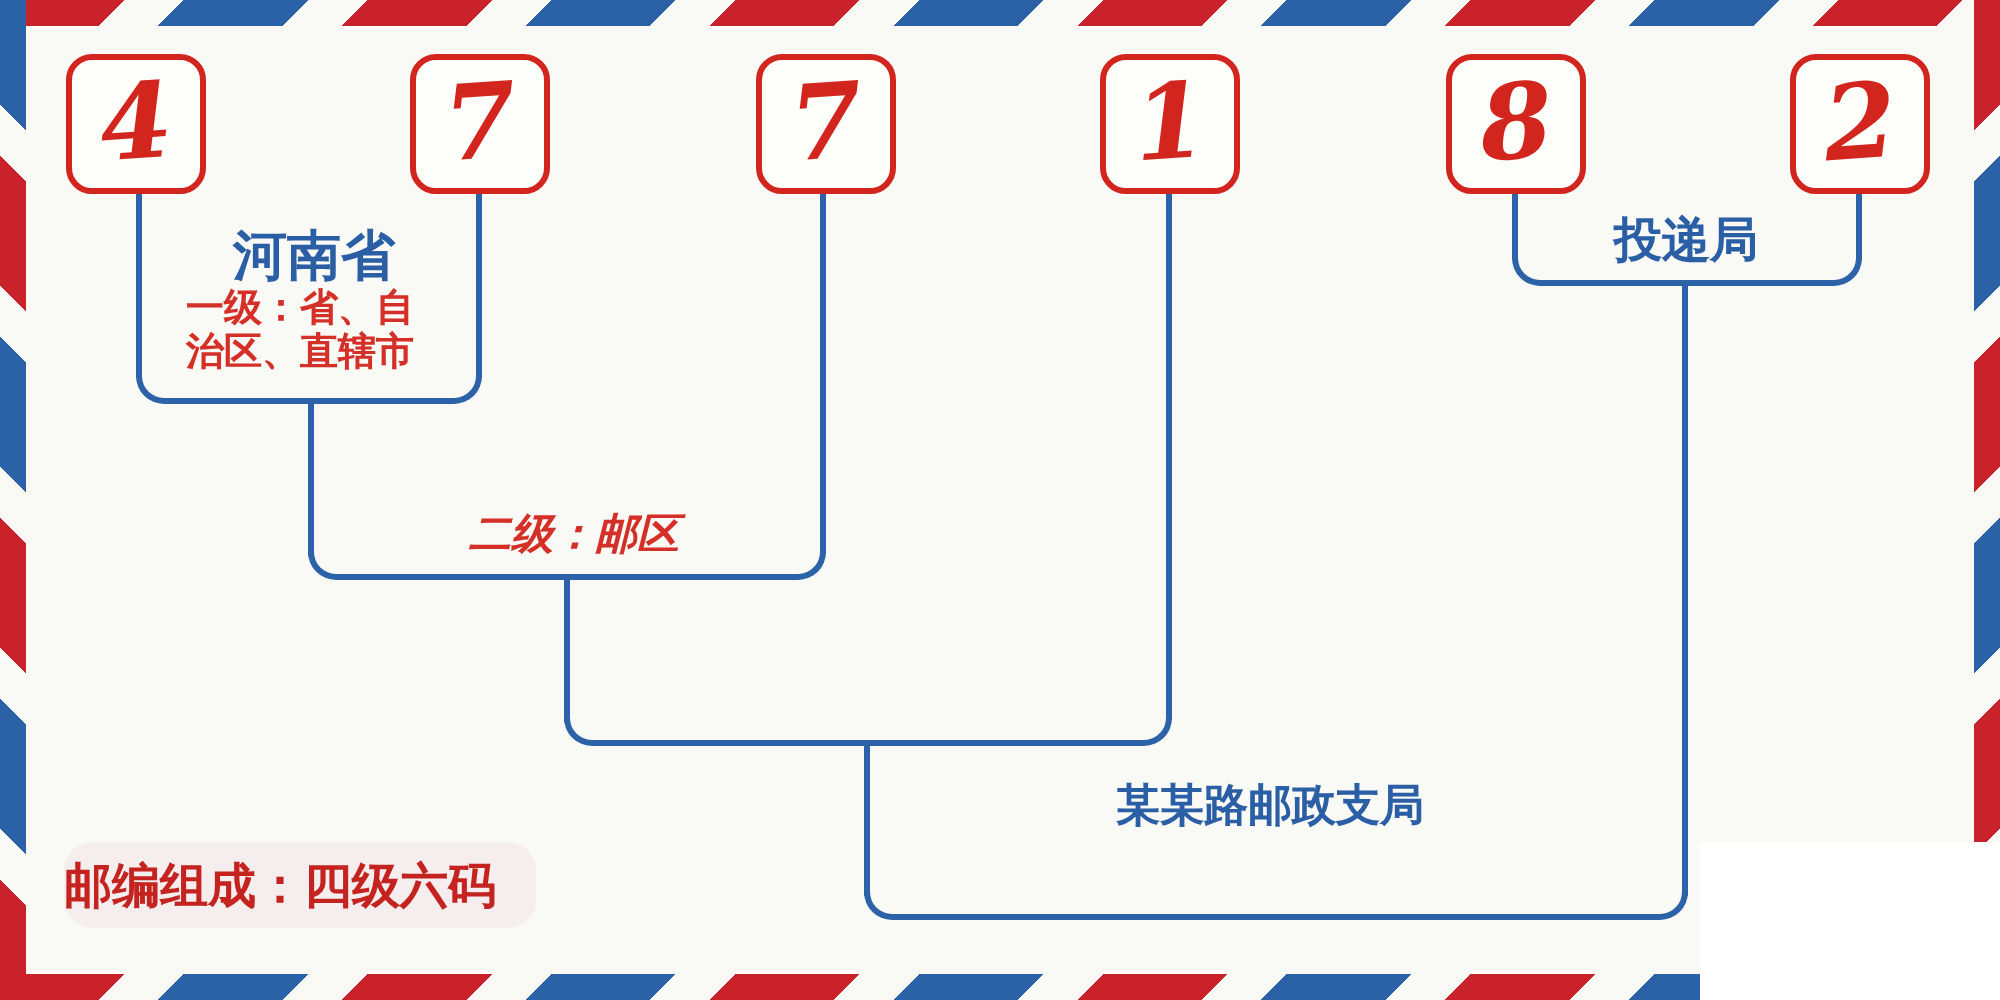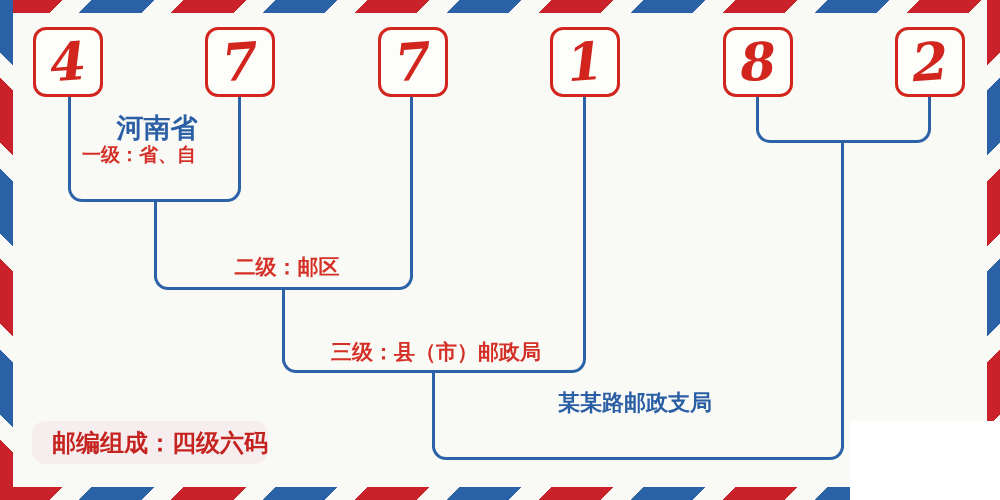--- a/index.html
+++ b/index.html
@@ -58,32 +58,32 @@
   .bracket{
     position:absolute;height:15px;box-sizing:border-box;
     border-left:3px solid #2b62a8;border-right:3px solid #2b62a8;border-bottom:3px solid #2b62a8;
     border-radius:0 0 14px 14px;z-index:2;
   }
   
   .lbl{position:absolute;transform:translateX(-50%);white-space:nowrap;font-weight:bold;z-index:4;text-align:center;}
   .lbl.blue{color:#2b5fa5;font-family:Liberation Serif, serif;}
   .lbl.red{color:#d43028;}
   .lbl-henan{left:157px;top:110px;font-size:27px;}
-  .lbl-l1{left:139px;top:143px;font-size:19px;line-height:22px;}
-  .lbl-l2{left:287px;top:253px;font-size:21px;}
+  .lbl-l1{left:150px;top:143px;font-size:19px;line-height:22px;}
+  .lbl-l2{left:287px;top:253px;font-size:21px;font-style:italic;}
   .lbl-dancheng{left:434px;top:304px;font-size:26px;}
   .lbl-l3{left:436px;top:338px;font-size:21px;}
   .lbl-delivery{left:843px;top:104px;font-size:24px;}
   .lbl-l4place{left:635px;top:388px;font-size:22px;}
   .lbl-l4desc{left:640px;top:422px;font-size:21px;}
   
   .badge{
     position:absolute;left:32px;top:421px;width:236px;height:43px;
     background:#f5edee;border-radius:14px;z-index:4;
-    display:flex;align-items:center;justify-content:flex-end;
+    display:flex;align-items:center;justify-content:flex-start;
   }
   .badge span{
     color:#c5231f;font-weight:bold;font-size:24px;white-space:nowrap;
   }
 </style>
 </head>
 <body>
 
 <div class="canvas">
 
@@ -124,23 +124,24 @@
 
   <div class="bracket" style="left:68px;top:187px;width:173px"></div>
   <div class="bracket" style="left:154px;top:275px;width:259px"></div>
   <div class="bracket" style="left:282px;top:358px;width:304px"></div>
   <div class="bracket" style="left:756px;top:128px;width:175px"></div>
   <div class="bracket" style="left:432px;top:445px;width:412px"></div>
 
   <div class="lbl blue lbl-henan">河南省</div>
   <div class="lbl red lbl-l1">
     <span style="display:block">一级：省、自</span>
+    <span style="display:block">治区、直辖市</span>
   </div>
   <div class="lbl red lbl-l2">二级：邮区</div>
-  <div class="lbl red lbl-l3">三级：县（市）邮政局</div>
+  <div class="lbl blue lbl-delivery">投递局</div>
   <div class="lbl blue lbl-l4place">某某路邮政支局</div>
 
   <div class="badge">
     <span>邮编组成：四级六码</span>
   </div>
 
   <div class="white-patch"></div>
 
 </div>
 

